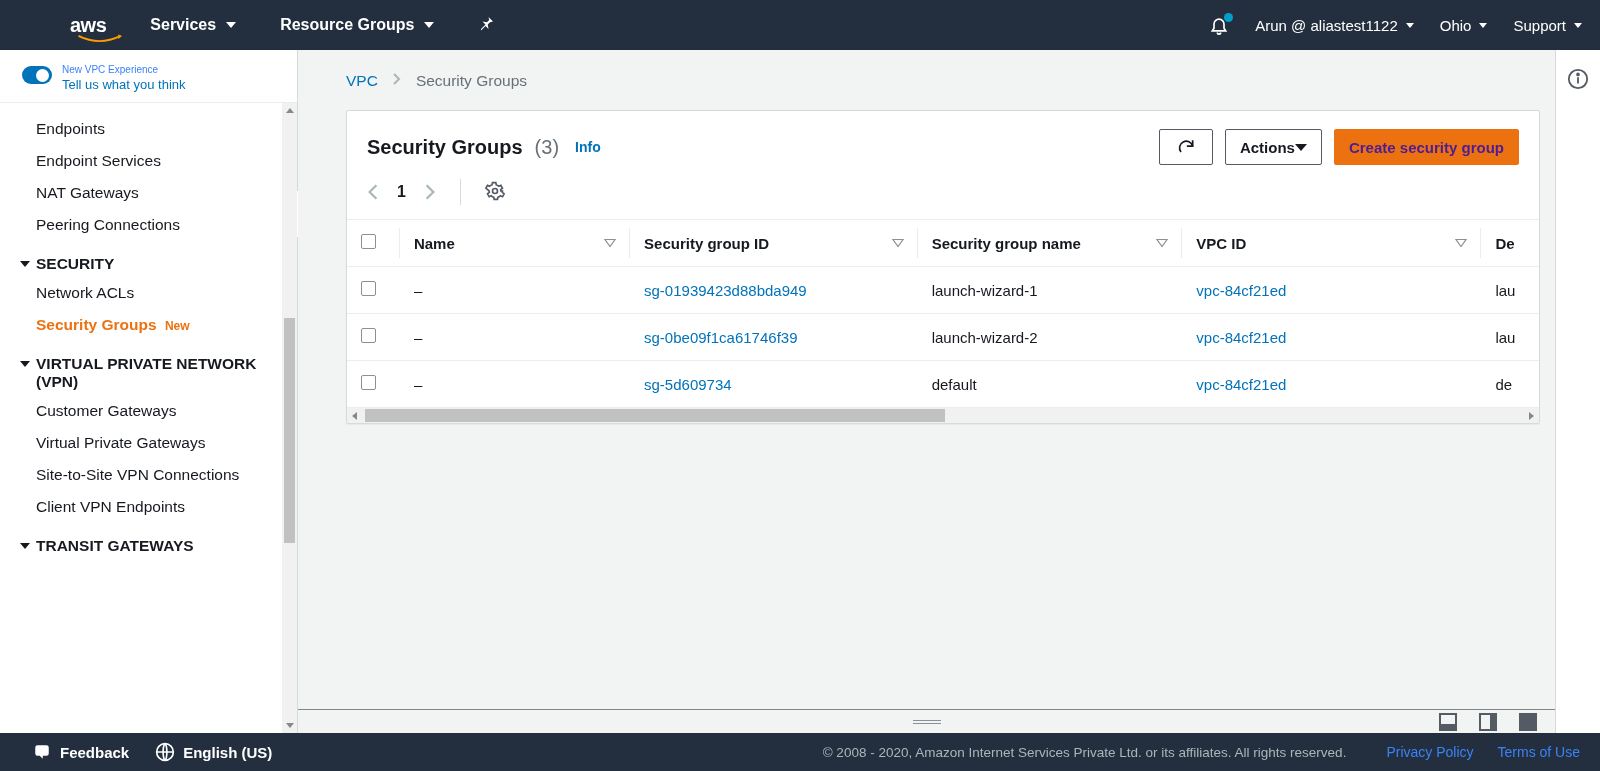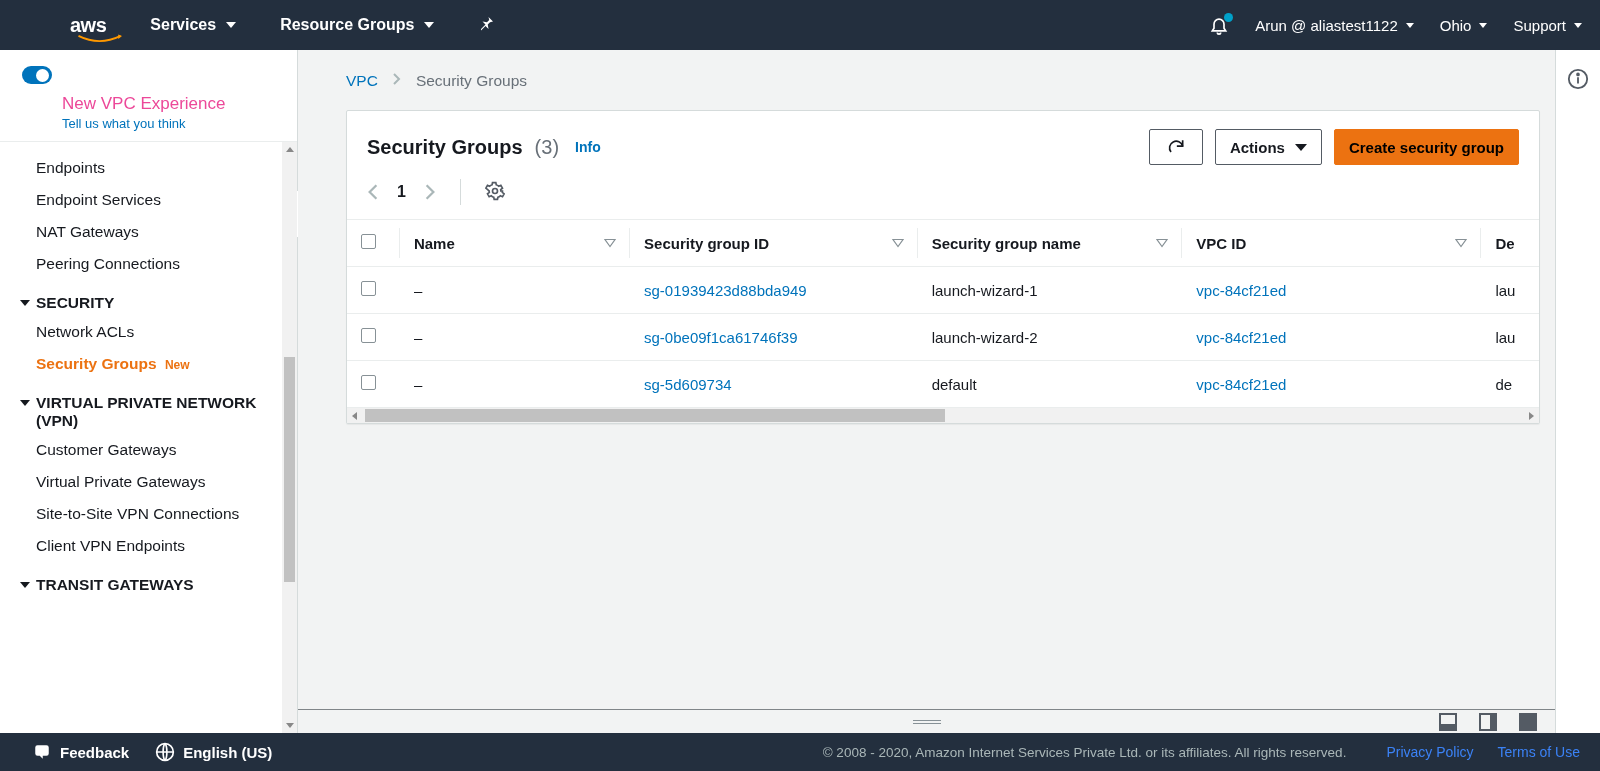--- a/index.html
+++ b/index.html
@@ -19,21 +19,21 @@
   .topnav-right .item { display: flex; align-items: center; gap: 8px; cursor: pointer; font-size:15px;}
   .bell-wrap { position: relative; }
   .bell-dot { width: 9px; height: 9px; background: #00a1c9; border-radius: 50%; position: absolute; top: -2px; right: -4px; }
 
   
   .shell { display: flex; height: calc(771px - 50px - 38px); }
   .sidebar { width: 298px; background: #fff; border-right: 1px solid #d5dbdb; display:flex; flex-direction:column; position:relative; }
   .newvpc { padding: 14px 20px 10px 22px; border-bottom: 1px solid #eaeded; display:flex; gap:10px; }
   .toggle { width: 30px; height: 18px; background: #0073bb; border-radius: 10px; position: relative; flex-shrink:0; margin-top:2px;}
   .toggle .knob { width: 13px; height: 13px; background: #fff; border-radius: 50%; position: absolute; right: 3px; top: 2.5px; }
-  .newvpc-title { font-size: 17px; color:#ec4899;margin-top:30px; }
+  .newvpc-title { font-size: 10px; color:#3b82f6; }
   .newvpc-sub { color: #0073bb; font-size: 13px; margin-top:2px; cursor:pointer; }
 
   .nav-scroll { position:relative; flex:1; overflow:hidden; }
   .nav-list { padding: 10px 0 20px 0; height:100%; overflow-y:auto; }
   .nav-item { padding: 7px 22px 7px 36px; font-size: 15.5px; cursor: pointer; color:#16191f; }
   .nav-item.active { color: #ec7211; font-weight: 700; }
   .nav-item .new { color: #ec7211; font-size: 12px; font-weight:700; margin-left:4px; }
   .nav-heading { padding: 14px 22px 4px 36px; font-weight: 700; font-size: 15.5px; position: relative; cursor:pointer; }
   .nav-heading::before { content: ""; position: absolute; left: 20px; top: 20px; width:0; height:0; border-left:5px solid transparent; border-right:5px solid transparent; border-top:6px solid #16191f; }
 
@@ -54,23 +54,23 @@
   .breadcrumb { display:flex; align-items:center; gap:14px; color:#687078; font-size:15.5px; margin-bottom:20px;}
   .breadcrumb a { color:#0073bb; }
   .breadcrumb .sep { color:#aab7b8; }
 
   .panel { background:#fff; border:1px solid #d5dbdb; border-radius:2px; box-shadow:0 1px 1px rgba(0,0,0,0.05); }
   .panel-head { padding:18px 20px 14px 20px; display:flex; align-items:center; gap:12px; }
   .panel-title { font-size:20px; font-weight:700; }
   .panel-count { color:#687078; font-weight:400; font-size:20px; }
   .info-link { color:#0073bb; font-size:14px; font-weight:700; cursor:pointer; margin-left:4px;}
   .panel-actions { margin-left:auto; display:flex; gap:12px; }
-  .btn { border:1px solid #545b64; background:#fff; padding:6px 14px; border-radius:2px; cursor:pointer; display:flex; align-items:center; gap:10px; font-size:15px; font-weight:700; height:36px;}
+  .btn { border:1px solid #545b64; background:#fff; padding:6px 14px; border-radius:2px; cursor:pointer; display:flex; align-items:center; font-size:15px; font-weight:700; height:36px;}
   .btn.icon-only { padding:6px 16px; }
-  .btn.primary { background:#ec7211; border-color:#ec7211; color:#000000; }
+  .btn.primary { background:#ec7211; border-color:#ec7211; color:#4c1d95; }
 
   .filter-row { padding: 0 20px 14px 20px; display:flex; align-items:center; gap:22px; }
   .search { flex:1; border:1px solid #aab7b8; border-radius:2px; height:38px; display:flex; align-items:center; padding:0 10px; gap:10px; }
   .search input { border:none; outline:none; flex:1; font-size:15px; font-style:italic; color:#687078; background:transparent; }
   .pager { display:flex; align-items:center; gap:18px; color:#687078; }
   .pager .num { color:#16191f; font-weight:700; font-size:16px;}
   .pager-divider { width:1px; height:26px; background:#d5dbdb; margin:0 6px; }
   .gear svg, .pager svg { cursor:pointer; }
 
   .tbl-wrap { overflow-x:auto; border-top:1px solid #eaeded; }

